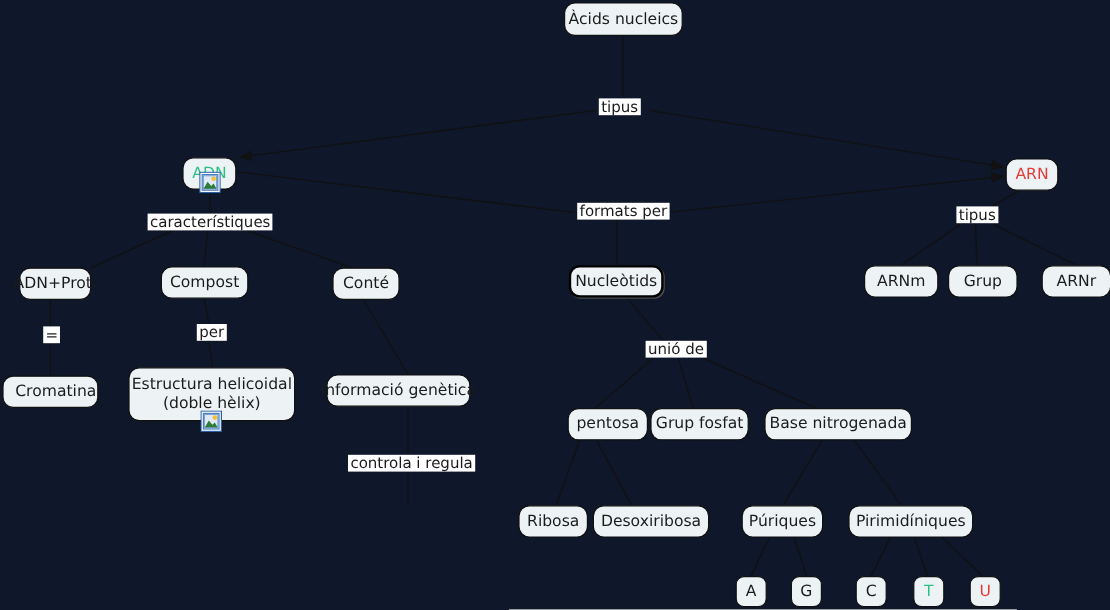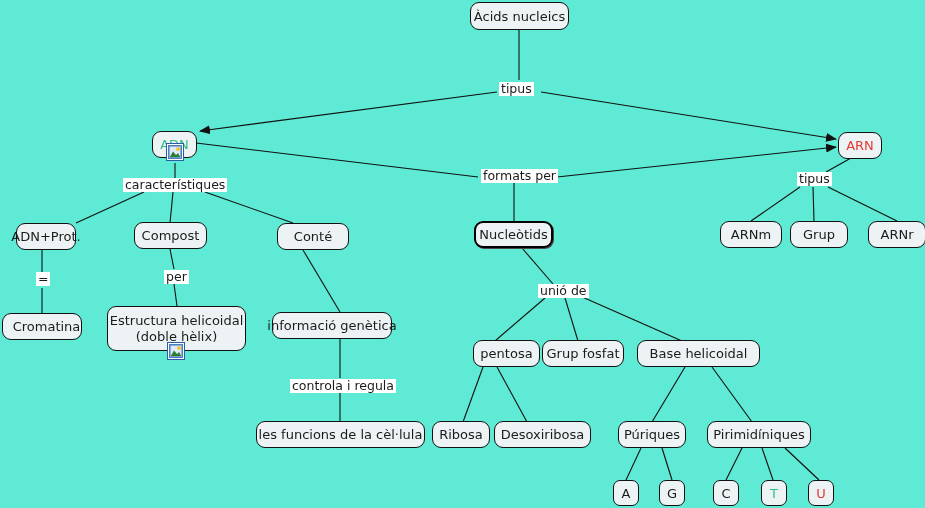--- a/index.html
+++ b/index.html
@@ -7,21 +7,21 @@
     padding: 0;
     background: #ffffff;
   }
   body {
     font-family: "DejaVu Sans", "Liberation Sans", sans-serif;
   }
   #canvas {
     position: relative;
     width: 925px;
     height: 508px;
-    background: #5eead4;
+    background: #0f172a;
     overflow: hidden;
   }
   #edges {
     position: absolute;
     left: 0;
     top: 0;
     width: 925px;
     height: 508px;
     pointer-events: none;
   }
@@ -187,33 +187,32 @@
   <div class="picicon" style="left:167px; top:342px;">
     <svg width="18" height="18" viewBox="0 0 18 18">
       <rect x="0.5" y="0.5" width="17" height="17" fill="#ffffff" stroke="#2a5fa5" stroke-width="1"></rect>
       <rect x="2.5" y="2.5" width="13" height="13" fill="#dfe9f7" stroke="#4a7fc1" stroke-width="1"></rect>
       <circle cx="12" cy="6" r="1.9" fill="#f2c230"></circle>
       <path d="M3.5 14.5 L7 8.5 L10 12 L12 10 L14.5 14.5 Z" fill="#2e7d32"></path>
       <rect x="3.5" y="3.5" width="11" height="11" fill="none" stroke="#6d95c9" stroke-width="0.7"></rect>
     </svg>
   </div>
 
-  <div class="node" style="left:277px; top:223px; width:72px; height:27px;">Conté</div>
+  <div class="node" style="left:277px; top:223px; width:56px; height:27px;">Conté</div>
 
   <div class="node" style="left:272px; top:312px; width:120px; height:27px;">informació genètica</div>
 
-  <div class="node" style="left:256px; top:421px; width:169px; height:27px;">les funcions de la cèl·lula</div>
 
   <div class="node sel" style="left:474px; top:221px; width:79px; height:27px;">Nucleòtids</div>
 
   <div class="node" style="left:457px; top:340px; width:67px; height:27px;margin-left:16px;">pentosa</div>
 
   <div class="node" style="left:542px; top:340px; width:82px; height:27px;">Grup fosfat</div>
 
-  <div class="node" style="left:637px; top:340px; width:123px; height:27px;">Base helicoidal</div>
+  <div class="node" style="left:637px; top:340px; width:123px; height:27px;">Base nitrogenada</div>
 
   <div class="node" style="left:432px; top:421px; width:58px; height:27px;">Ribosa</div>
 
   <div class="node" style="left:494px; top:421px; width:97px; height:27px;">Desoxiribosa</div>
 
   <div class="node" style="left:618px; top:421px; width:68px; height:27px;">Púriques</div>
 
   <div class="node" style="left:707px; top:421px; width:104px; height:27px;">Pirimidíniques</div>
 
   <div class="node tiny" style="left:613px; top:480px; width:26px; height:26px;">A</div>

